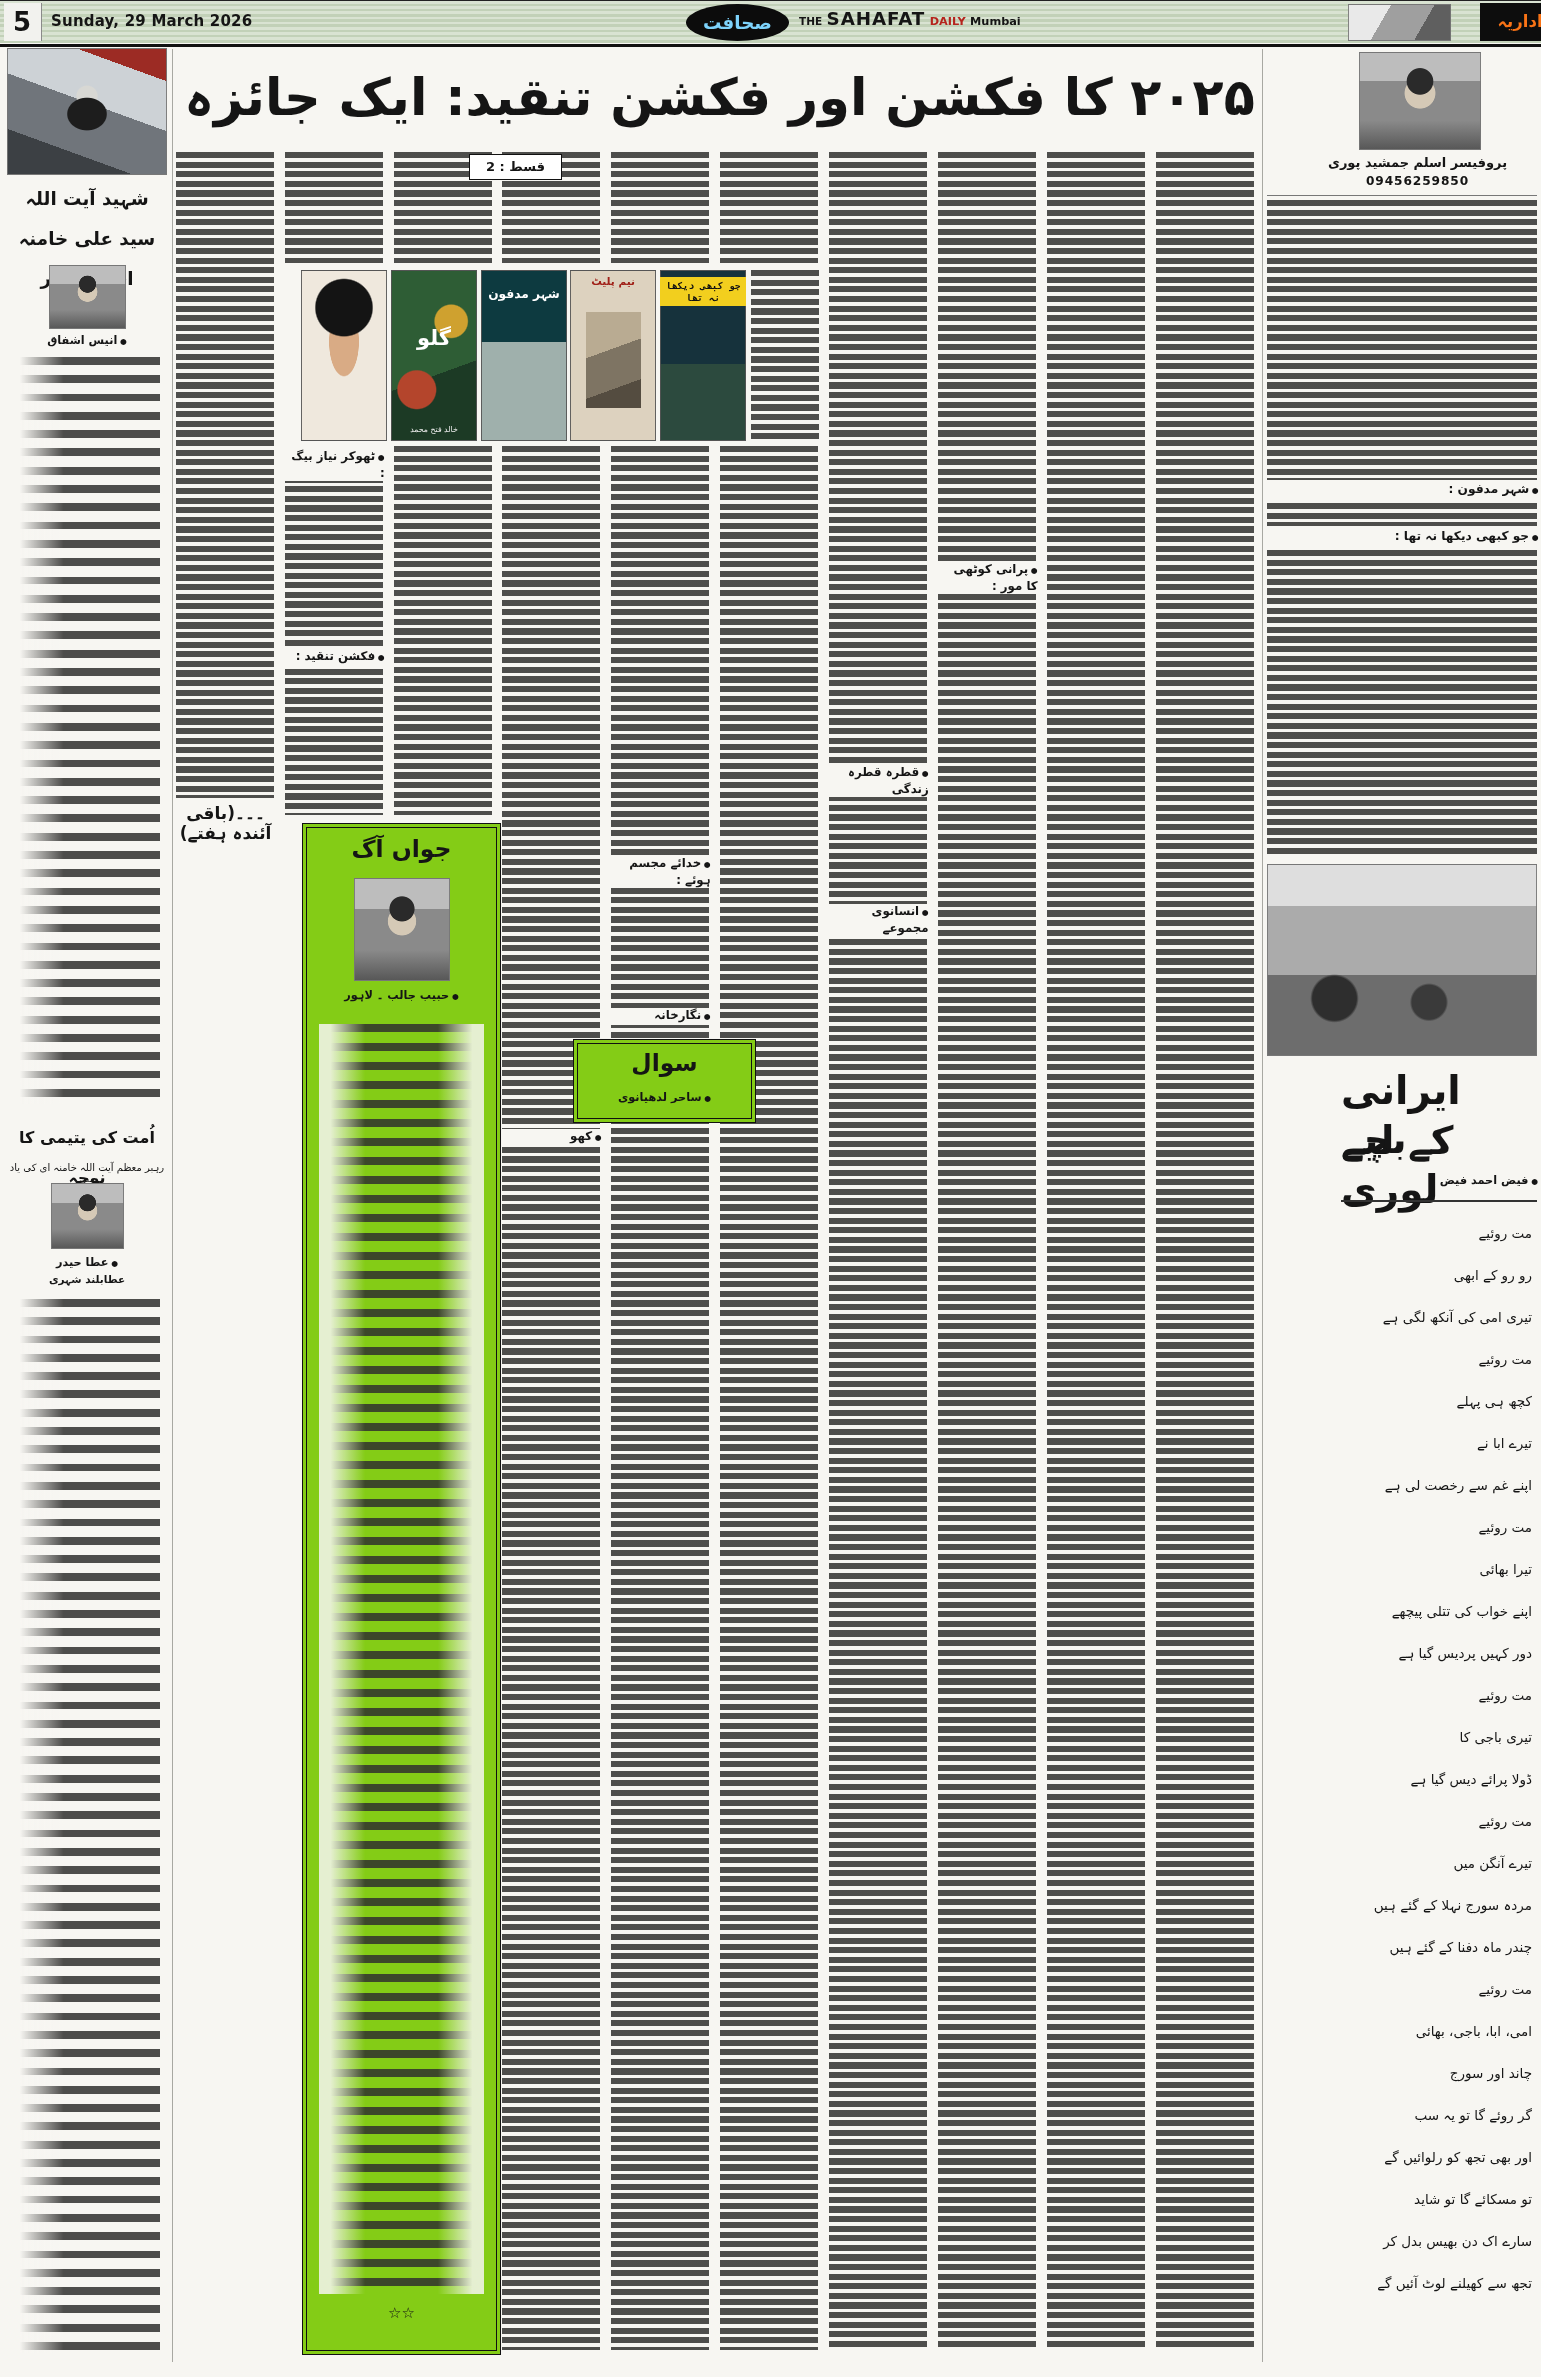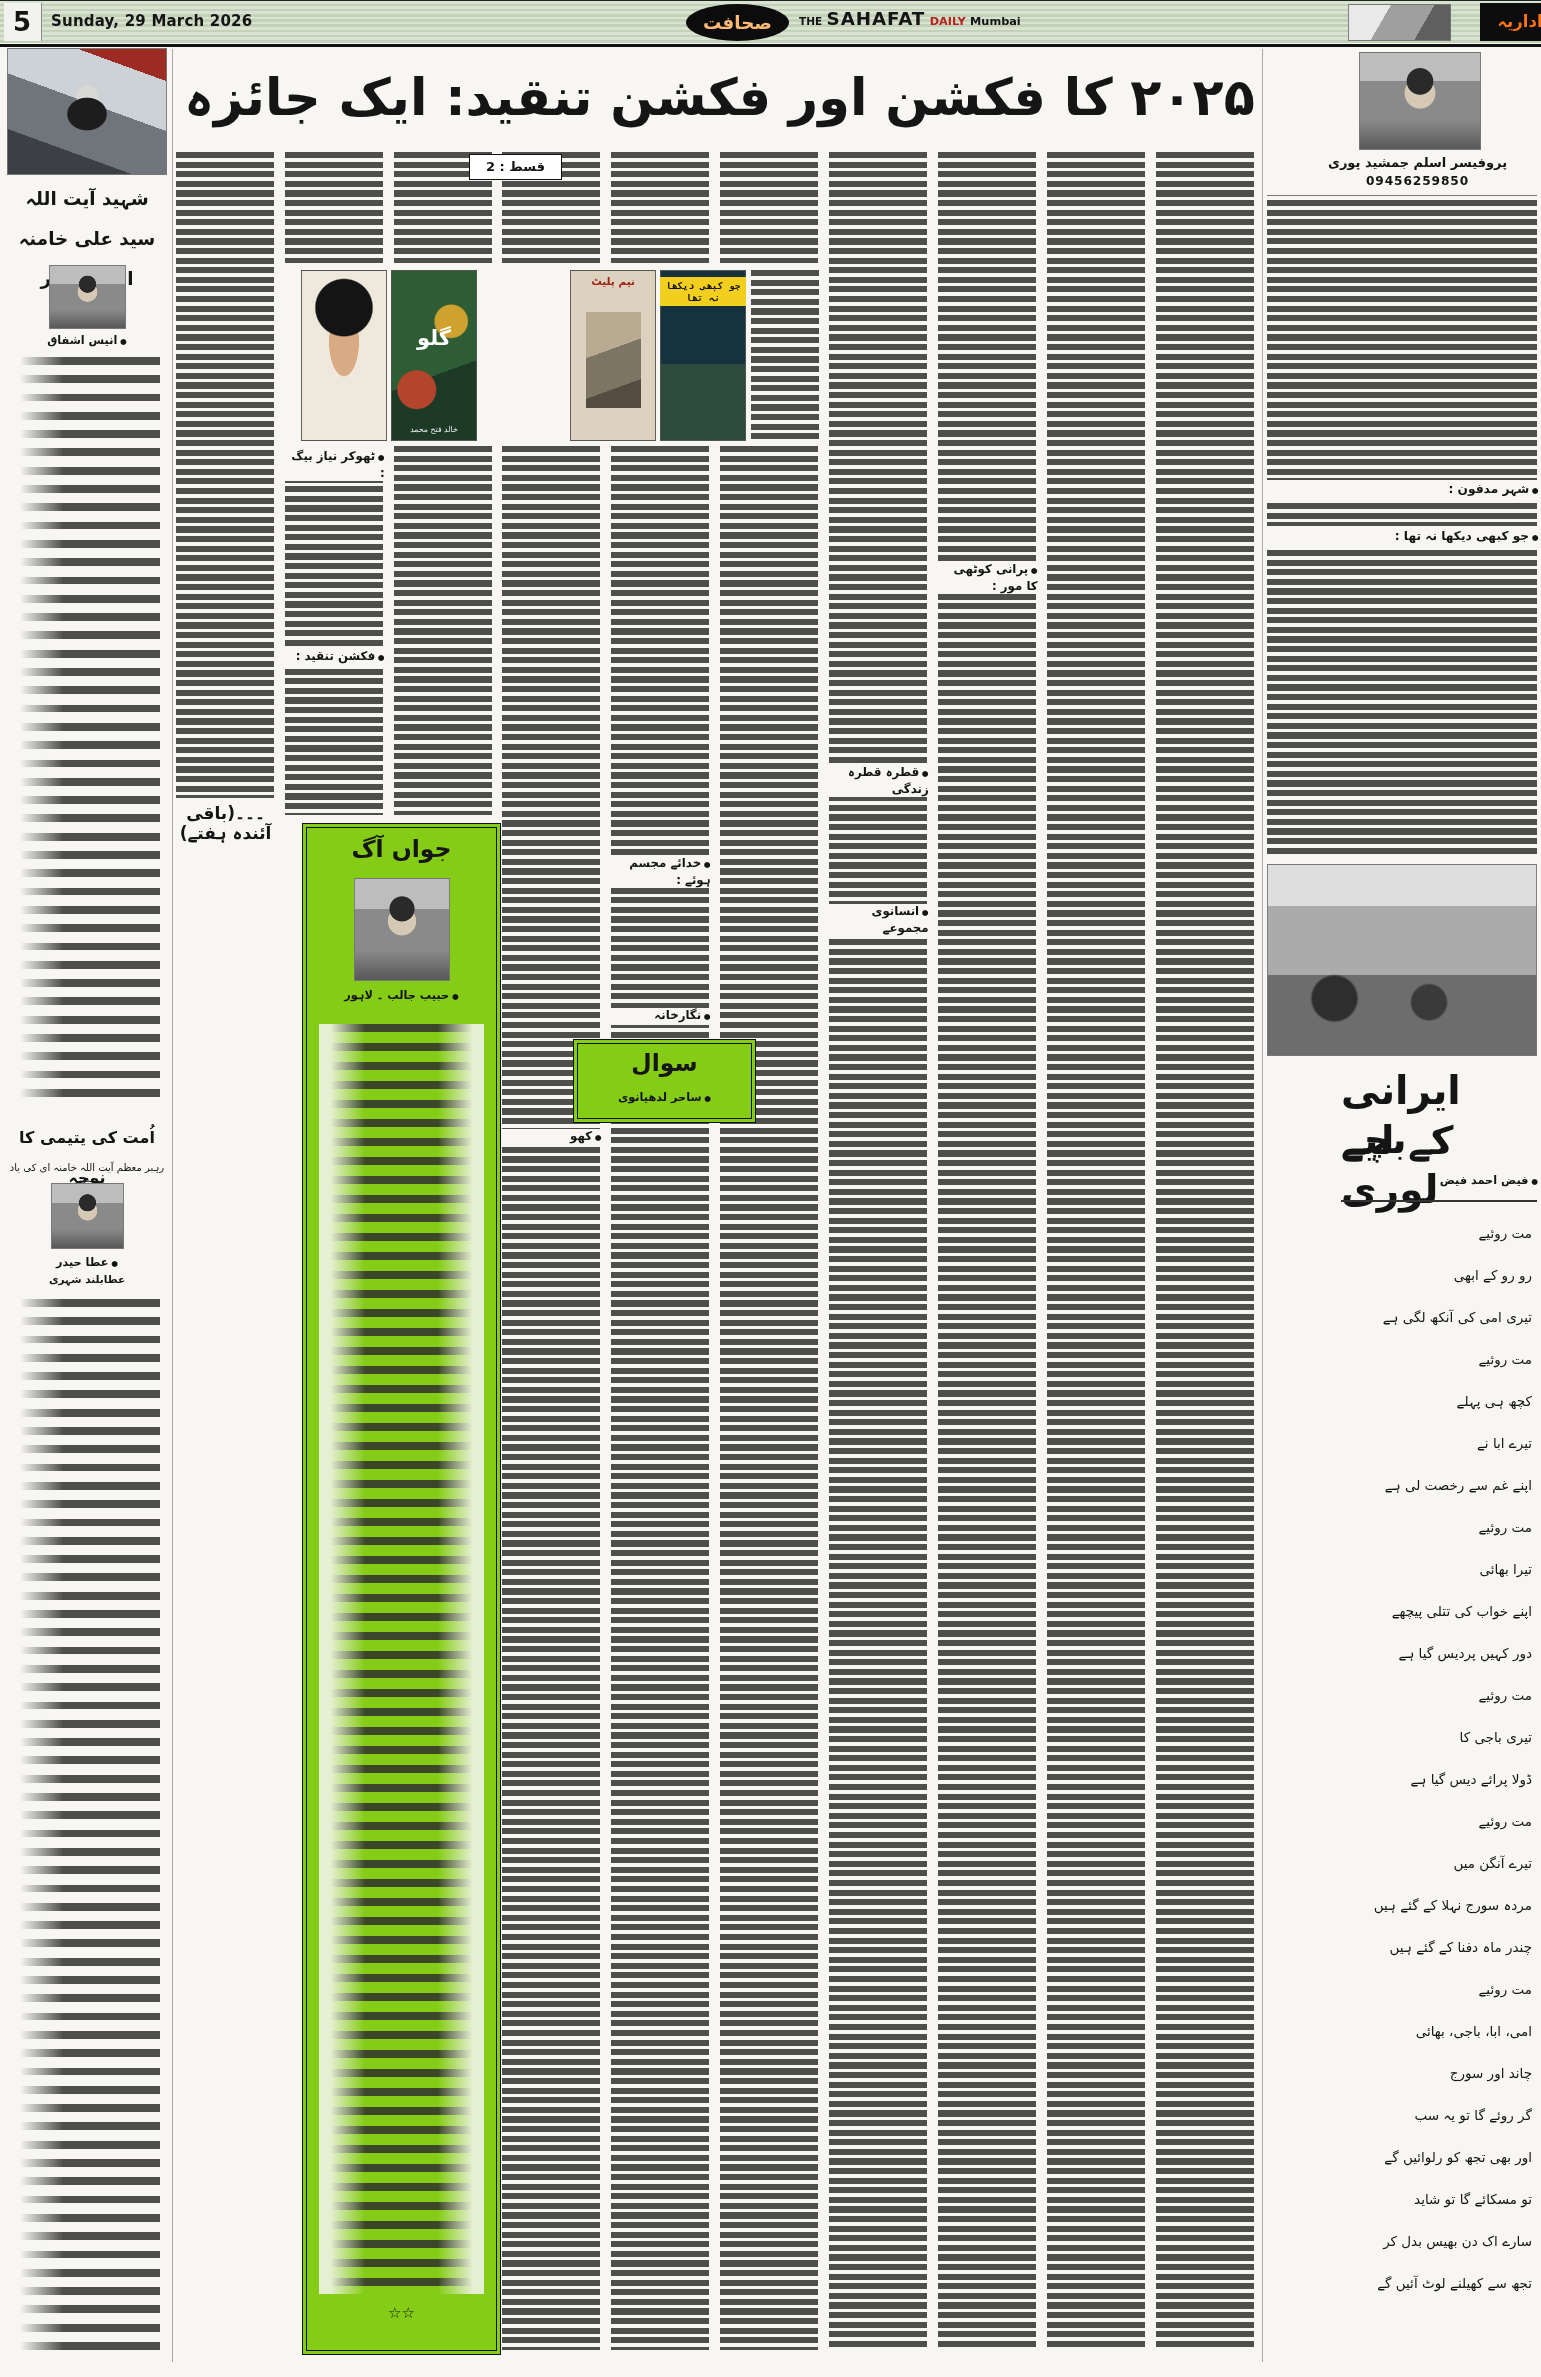--- a/index.html
+++ b/index.html
@@ -16,21 +16,21 @@
   
   #header{
     left:0;top:0;width:1541px;height:42px;
     background:repeating-linear-gradient(180deg,#d9e3d2 0 2.6px,#c2d1b8 2.6px 5.2px);
     border-top:1.7px solid #222;
   }
   #pageno{left:3.5px;top:1.7px;width:37px;height:38px;background:#f2f2ee;
     font-size:26px;font-weight:bold;line-height:38px;text-align:center;border-right:0.9px solid #8a8a8a;}
   #date{left:51px;top:10.5px;font-size:15px;font-weight:bold;letter-spacing:0.2px;}
   #logo{left:686px;top:2.6px;width:103px;height:37px;background:#0c0c0c;border-radius:50%;
-    color:#fdba74;font-size:18.3px;font-weight:bold;line-height:37px;text-align:center;}
+    color:#7dd3fc;font-size:18.3px;font-weight:bold;line-height:37px;text-align:center;}
   #masthead{left:799px;top:7px;white-space:nowrap;}
   #masthead .the{font-size:10.5px;font-weight:bold;}
   #masthead .name{font-size:18.3px;font-weight:bold;letter-spacing:0.9px;}
   #masthead .daily{font-size:11.3px;font-weight:bold;color:#b5231d;}
   #masthead .city{font-size:11.3px;font-weight:bold;}
   #hdr-photo{left:1348px;top:2.6px;width:103px;height:37px;
     background:linear-gradient(120deg,#e9e9e9 0 35%,#9f9f9f 35% 70%,#5f5f5f 70%);}
   #hdr-label{left:1480px;top:1.7px;width:80px;height:38px;background:#0d0d0d;color:#f97316;
     font-size:16.5px;font-weight:bold;line-height:38px;text-align:center;}
   #hrule{left:0;top:44px;width:1541px;height:2.6px;background:#111;}
@@ -200,20 +200,23 @@
   <div class="abs rtl subhead" style="left:829px;top:904px;width:98px;">انسانوی مجموعے</div>
   <div class="abs rtl subhead" style="left:611px;top:1008px;width:98px;">نگارخانہ</div>
   <div class="abs rtl subhead" style="left:502px;top:1129px;width:98px;">کھو</div>
   <div class="abs rtl subhead" style="left:394px;top:2141px;width:98px;">نیم پلیٹ</div>
 
   <div id="cover-portrait" class="abs cover" style="left:301px;top:270px;width:86px;height:171px;"></div>
   <div id="cover-gulu" class="abs cover" style="left:391px;top:270px;width:86px;height:171px;">
     <div class="band">گلو</div>
     <div class="auth">خالد فتح محمد</div>
   </div>
+  <div id="cover-shahr" class="abs cover" style="left:481px;top:270px;width:86px;height:171px;">
+    <div class="band">شہر مدفون</div>
+  </div>
   <div id="cover-neem" class="abs cover" style="left:570px;top:270px;width:86px;height:171px;">
     <div class="band">نیم پلیٹ</div>
     <div class="pic"></div>
   </div>
   <div id="cover-jo" class="abs cover" style="left:660px;top:270px;width:86px;height:171px;">
     <div class="band">جو کبھی دیکھا نہ تھا</div>
   </div>
 
   <div class="abs dbox" style="left:302px;top:823px;width:197px;height:1530px;">
     <div class="abs feature-title" style="left:0;top:10.5px;width:100%;font-size:23.5px;">جواں آگ</div>

